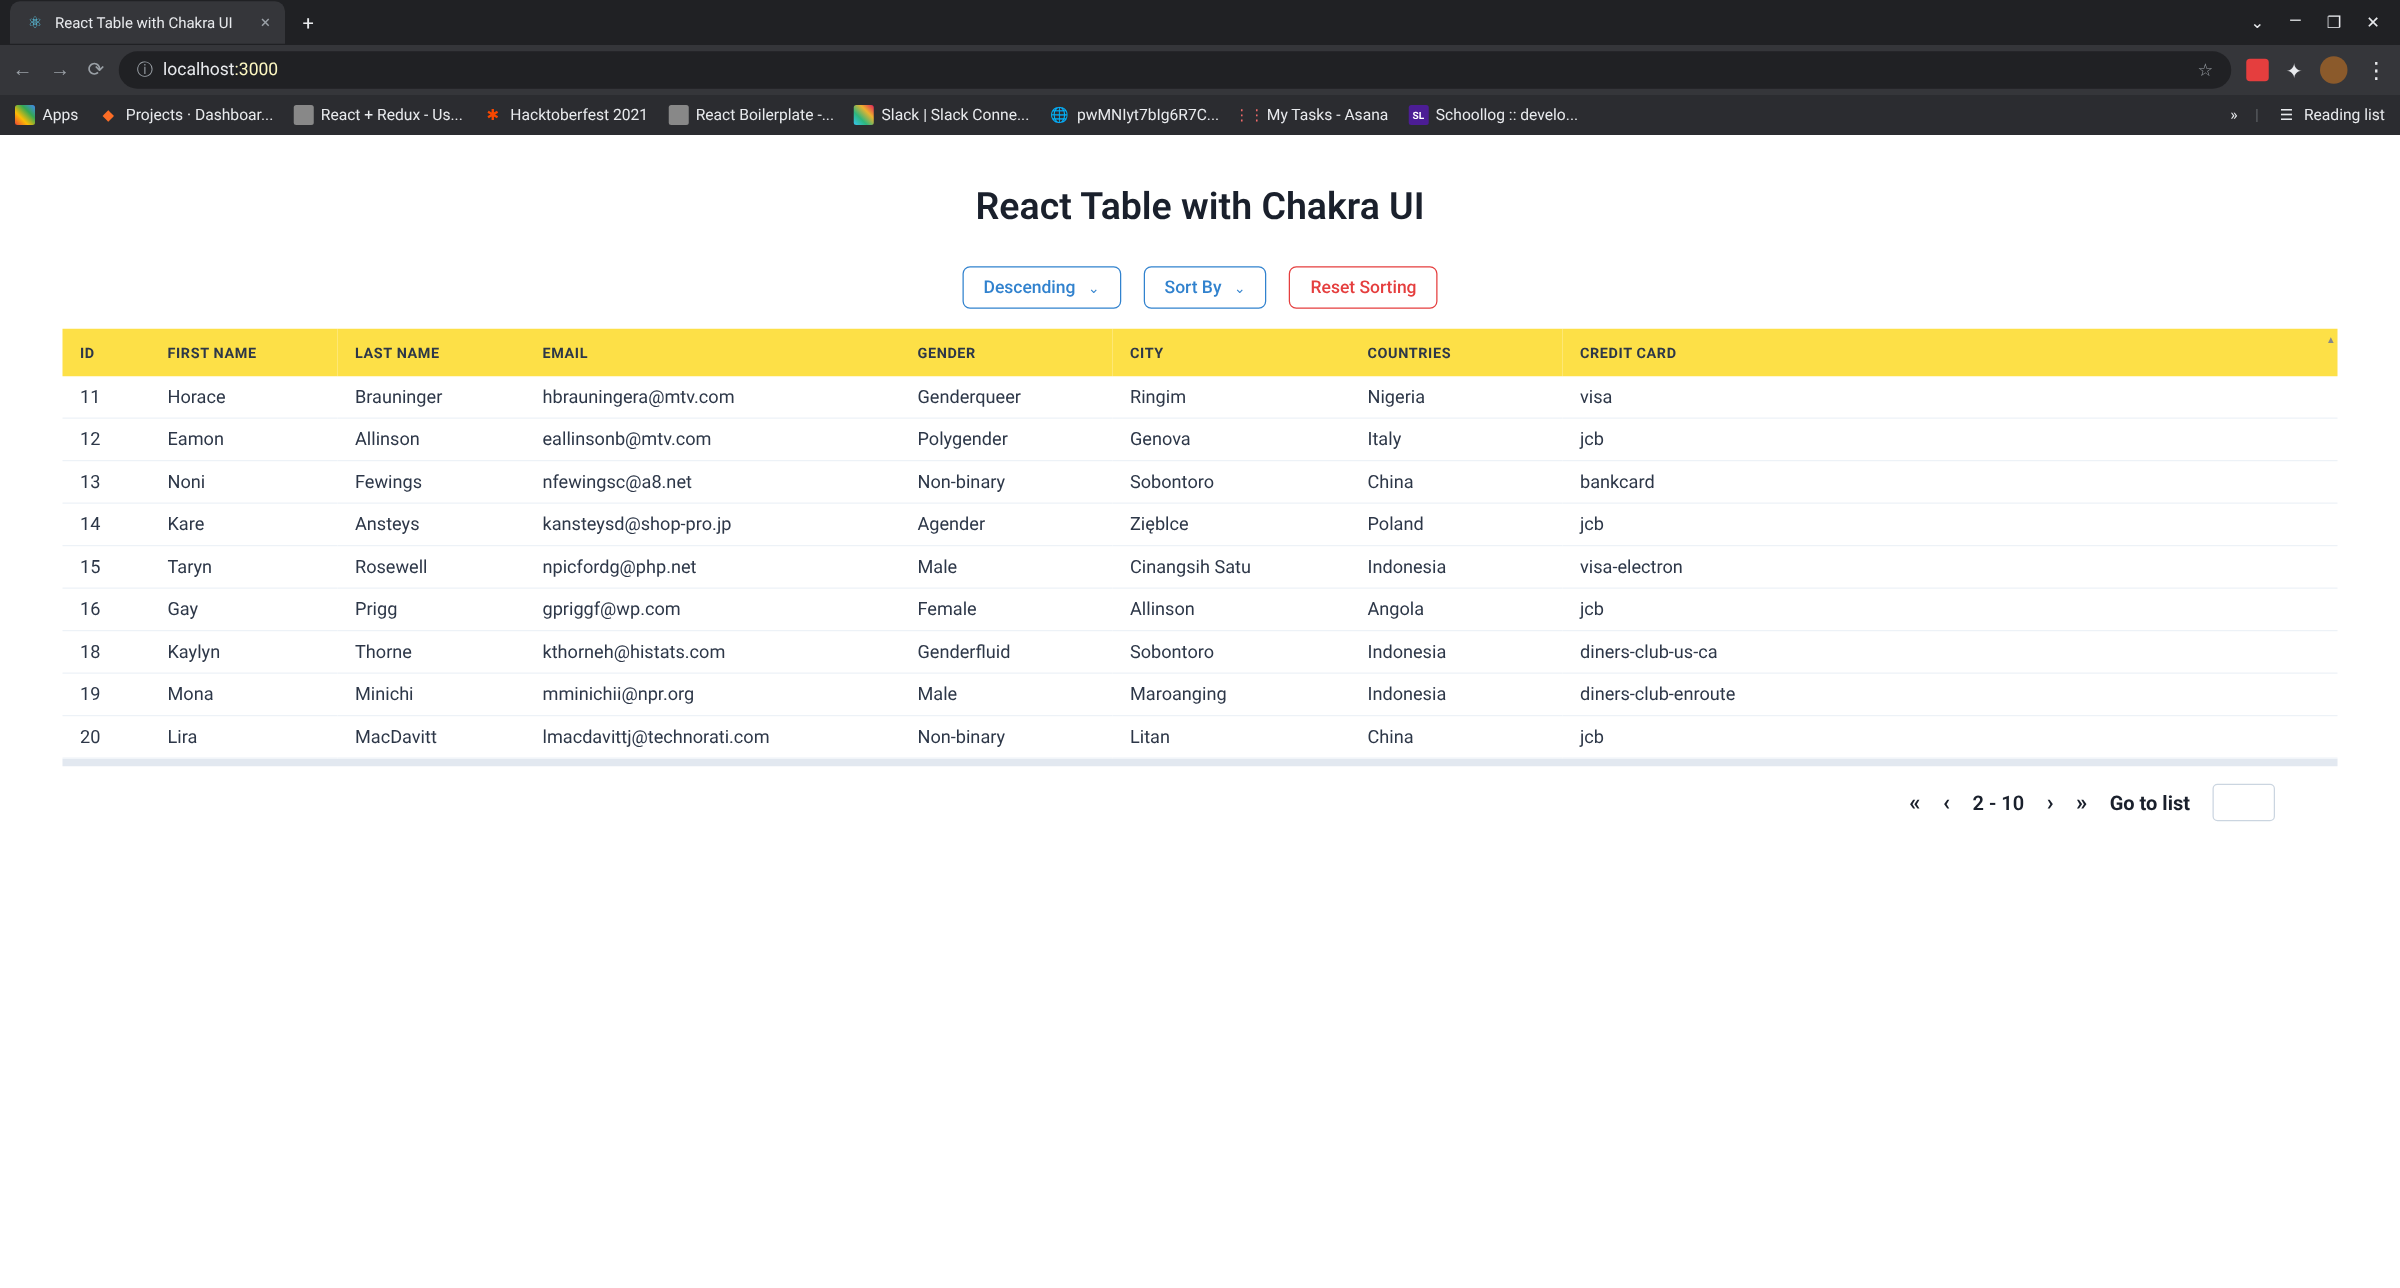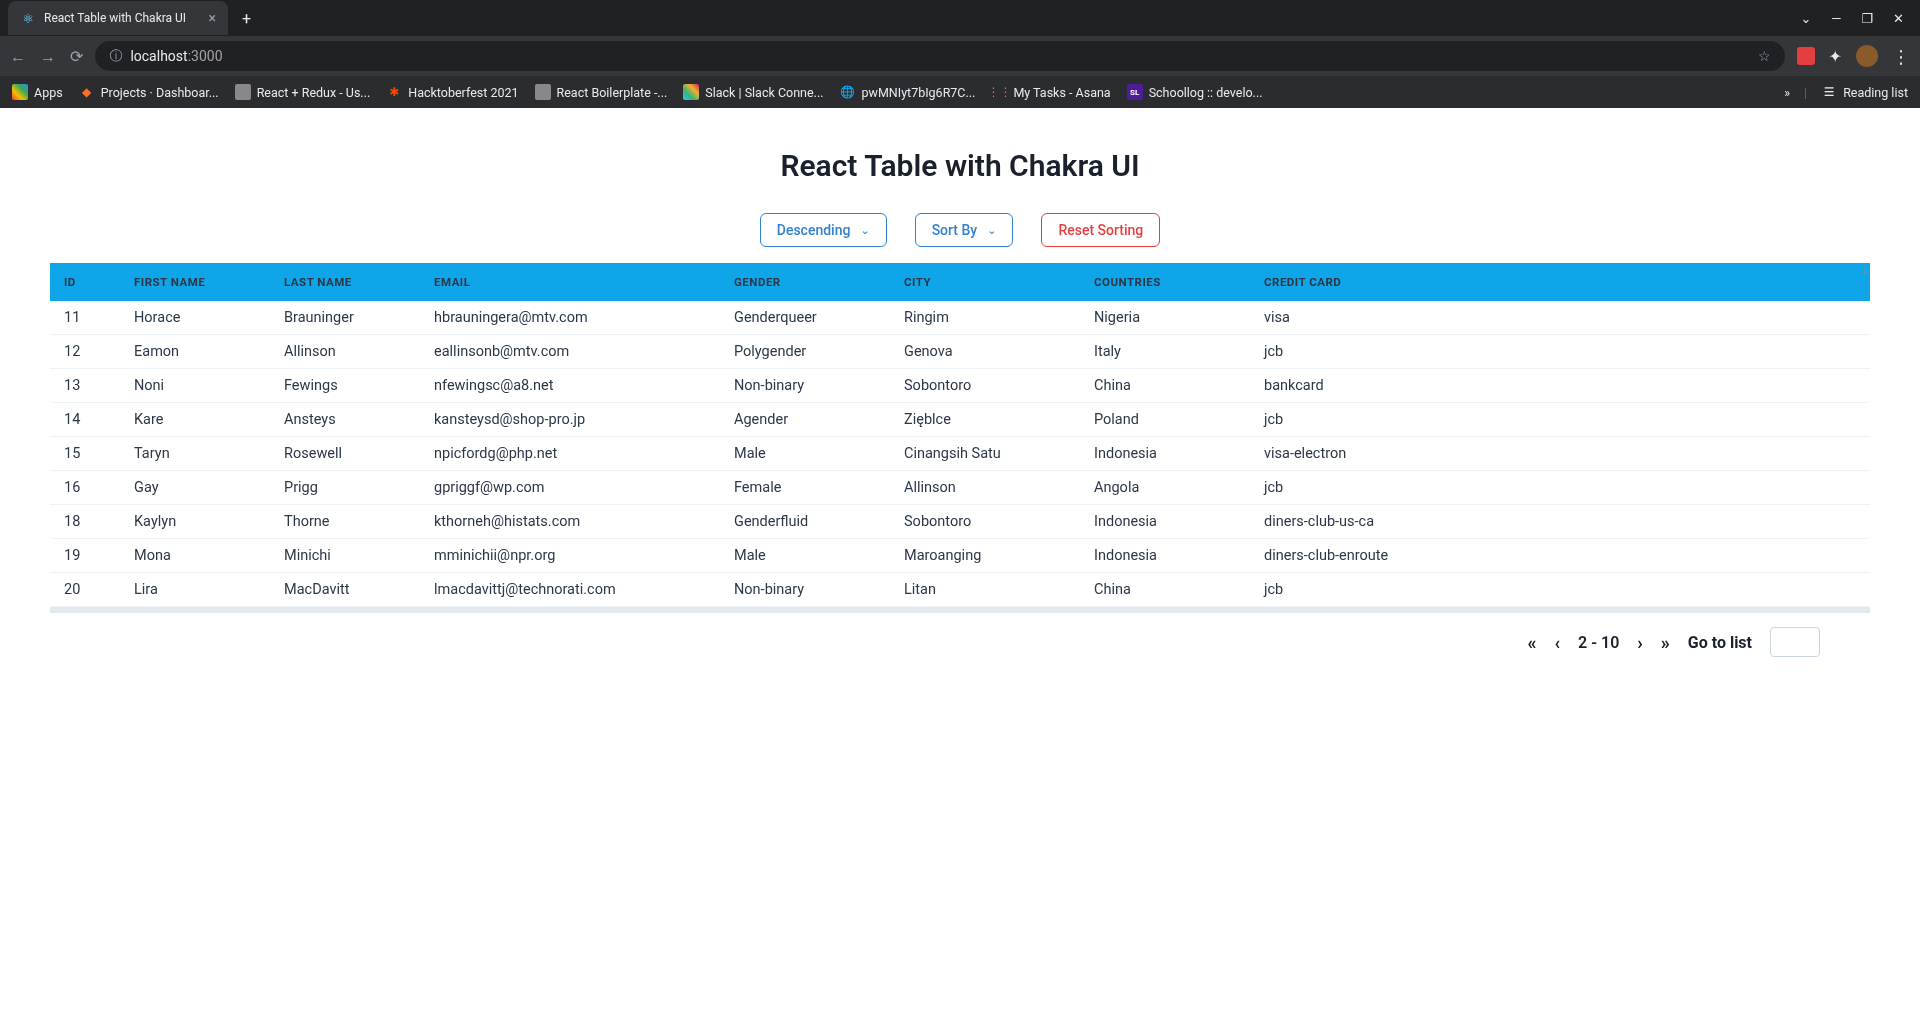--- a/index.html
+++ b/index.html
@@ -15,45 +15,45 @@
     .new-tab { color: #e8eaed; margin-left: 14px; font-size: 16px; cursor: pointer; }
     .window-controls { margin-left: auto; display: flex; gap: 20px; padding: 0 16px; color: #e8eaed; }
     .window-controls span { cursor: pointer; font-size: 13px; }
     
     .toolbar { display: flex; align-items: center; height: 40px; background: #35363a; padding: 0 10px; gap: 12px; }
     .nav-btns { display: flex; gap: 14px; color: #9aa0a6; }
     .nav-btns span { cursor: pointer; font-size: 16px; }
     .addr-bar { flex: 1; background: #202124; border-radius: 20px; height: 30px; display: flex; align-items: center; padding: 0 14px; gap: 8px; color: #9aa0a6; font-size: 14px; }
     .addr-info-icon { font-size: 13px; }
     .addr-host { color: #e8eaed; }
-    .addr-path { color: #a3a3a3; }
+    .addr-path { color: #fef9c3; }
     .addr-star { margin-left: auto; }
     .toolbar-right { display: flex; gap: 14px; align-items: center; }
     .ext-icon { width: 18px; height: 18px; border-radius: 3px; display: inline-block; }
     .avatar { width: 22px; height: 22px; border-radius: 50%; background: #8b5a2b; }
     .dots { color: #e8eaed; font-size: 18px; cursor: pointer; }
     
     .bookmarks-bar { display: flex; align-items: center; height: 32px; background: #2b2c30; padding: 0 12px; gap: 16px; font-size: 12.5px; color: #e8eaed; }
     .bm-item { display: flex; align-items: center; gap: 6px; cursor: pointer; white-space: nowrap; }
     .bm-icon { width: 16px; height: 16px; display: inline-flex; align-items: center; justify-content: center; font-size: 12px; border-radius: 2px; }
     .bm-right { margin-left: auto; display: flex; align-items: center; gap: 14px; }
     
     
     .page { background: #fff; padding: 40px 50px; }
     .page-title { text-align: center; font-size: 30px; font-weight: 600; color: #1a202c; margin-bottom: 30px; }
     
-    .controls { display: flex; justify-content: center; gap: 28px; margin-bottom: 16px; }
+    .controls { display: flex; justify-content: center; gap: 18px; margin-bottom: 16px; }
     .btn { display: inline-flex; align-items: center; gap: 10px; height: 34px; padding: 0 16px; border-radius: 6px; font-size: 14px; font-weight: 500; cursor: pointer; background: #fff; }
     .btn-blue { border: 1px solid #3182ce; color: #3182ce; }
     .btn-red { border: 1px solid #e53e3e; color: #e53e3e; }
     .chev { font-size: 11px; }
     
     .table-wrap { background: #fff; }
     .table { width: 100%; border-collapse: collapse; }
-    .table thead { background: #0ea5e9; margin-top: 28px; }
+    .table thead { background: #fde047; margin-top: 28px; }
     .table th { text-align: left; font-size: 11.5px; font-weight: 700; color: #2d3748; letter-spacing: 0.5px; padding: 12px 14px; }
     .table td { font-size: 14.5px; color: #2d3748; padding: 8px 14px; border-bottom: 1px solid #edf2f7; }
     .table th:nth-child(1), .table td:nth-child(1){ width:70px; }
     .table th:nth-child(2), .table td:nth-child(2){ width:150px; }
     .table th:nth-child(3), .table td:nth-child(3){ width:150px; }
     .table th:nth-child(4), .table td:nth-child(4){ width:300px; }
     .table th:nth-child(5), .table td:nth-child(5){ width:170px; }
     .table th:nth-child(6), .table td:nth-child(6){ width:190px; }
     .table th:nth-child(7), .table td:nth-child(7){ width:170px; }
     .scroll-corner { position: relative; }

